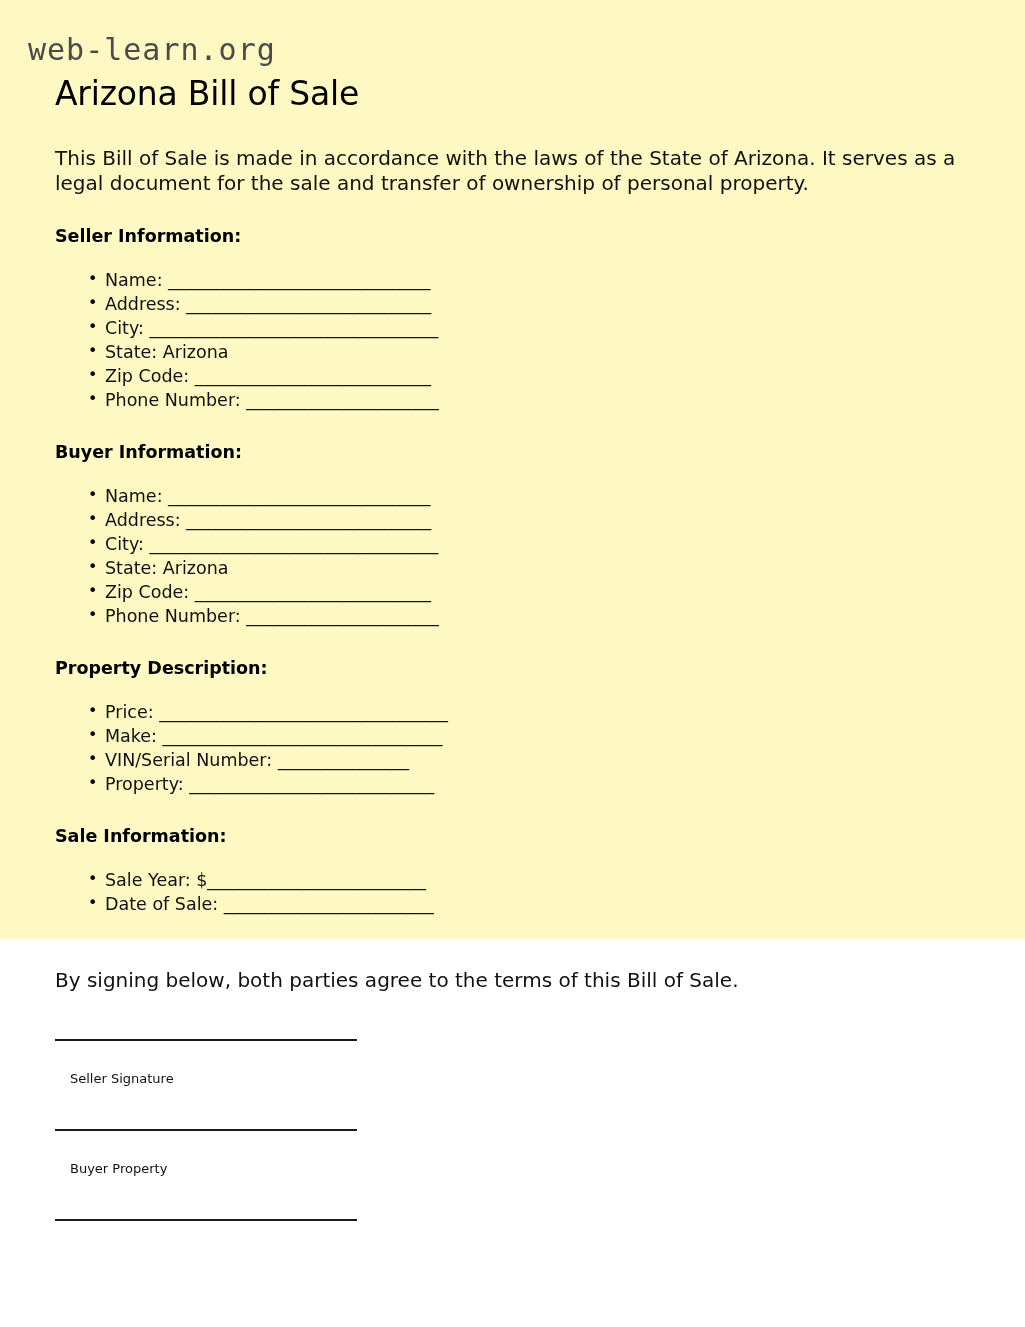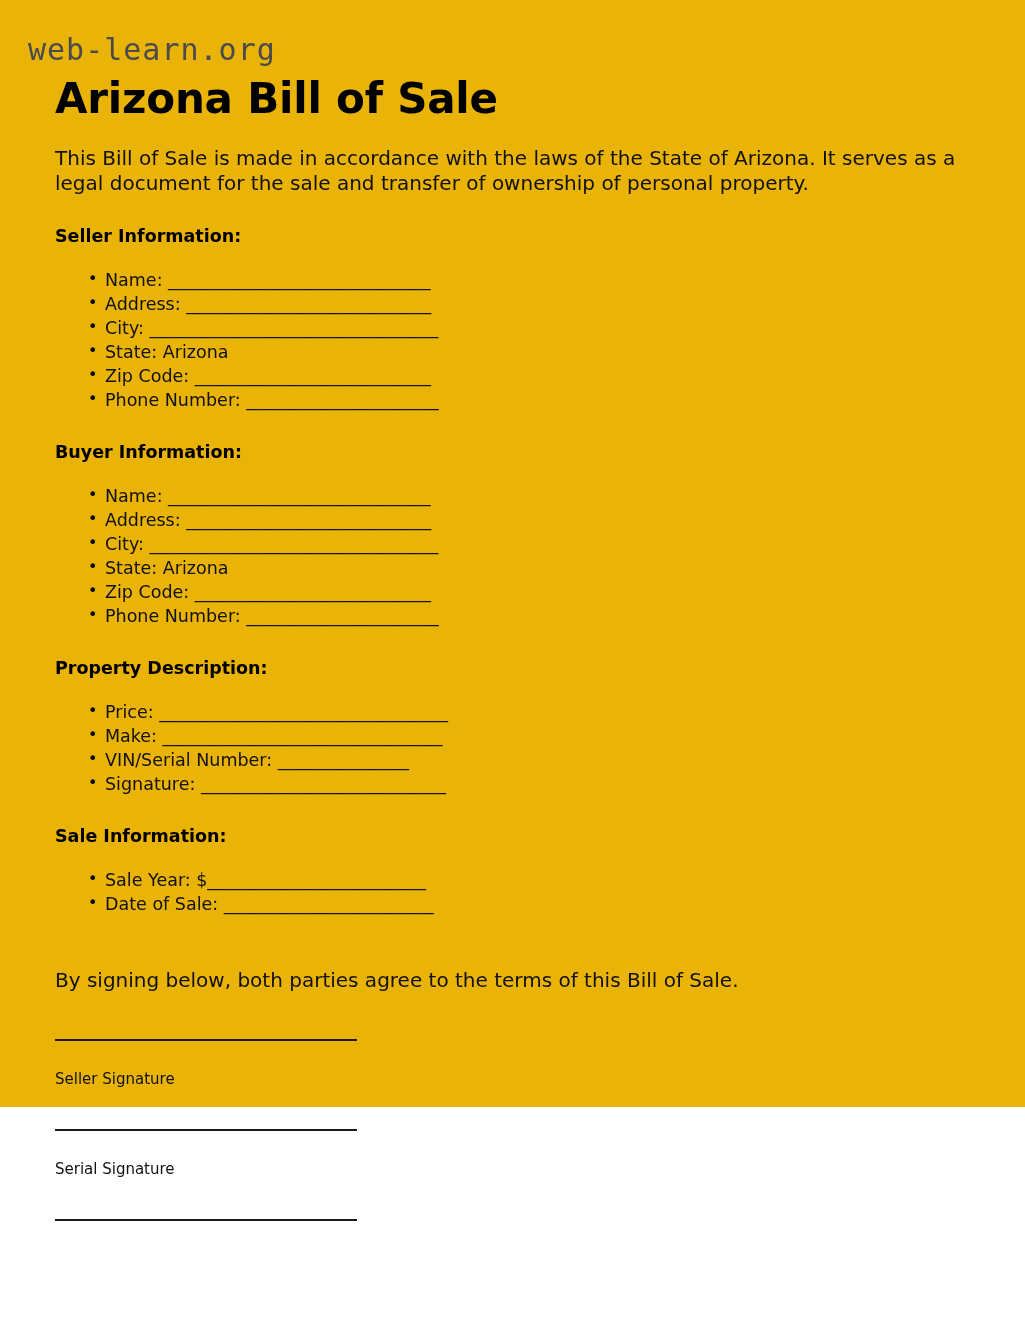--- a/index.html
+++ b/index.html
@@ -12,40 +12,40 @@
     height: 1327px;
     position: relative;
     font-family: "DejaVu Sans", sans-serif;
     color: #000000;
     overflow: hidden;
   }
   .page {
     position: absolute;
     left: 0; top: 0;
     width: 1025px;
-    height: 1107px;
-    background: #eab308;
+    height: 939px;
+    background: #fef9c3;
   }
   .logo {
     position: absolute;
     left: 28px;
     top: 32px;
     font-family: "DejaVu Sans Mono", "Liberation Mono", monospace;
     font-size: 30px;
     letter-spacing: 1px;
     color: #4b4b4b;
     white-space: nowrap;
   }
   .doc-title {
     position: absolute;
     left: 55px;
     top: 74px;
     font-family: "DejaVu Sans", sans-serif;
-    font-size: 42px;
-    font-weight: bold;
+    font-size: 33px;
+    font-weight: normal;
     letter-spacing: -0.2px;
     color: #000;
     white-space: nowrap;
   }
   .content {
     position: absolute;
     left: 55px;
     top: 146px;
     width: 915px;
   }
@@ -89,23 +89,24 @@
     letter-spacing: 0px;
     margin-top: 20px;
   }
   .sig-block { }
   .sig-line {
     width: 302px;
     height: 0;
     border-top: 2.2px solid #1a1a1a;
   }
   .sig-label {
-    font-size: 15px;
+    font-size: 13px;
     line-height: 24px;
     color: #111;
+    margin-left: 15px;
   }
   .gap-38 { height: 38px; }
   .gap-26 { height: 26px; }
   .gap-46 { height: 46px; }
 </style>
 </head>
 <body>
 
 <div class="page">
 
@@ -144,21 +145,21 @@
     </ul>
 
     <div class="sec-gap-lg"></div>
 
     <div class="section-head">Property Description:</div>
     <div class="sec-gap-md"></div>
     <ul class="fields">
       <li><span class="fill">Price: _________________________________</span></li>
       <li><span class="fill">Make: ________________________________</span></li>
       <li><span class="fill">VIN/Serial Number: _______________</span></li>
-      <li><span class="fill">Signature: ____________________________</span></li>
+      <li><span class="fill">Property: ____________________________</span></li>
     </ul>
 
     <div class="sec-gap-lg"></div>
 
     <div class="section-head">Sale Information:</div>
     <div class="sec-gap-md"></div>
     <ul class="fields">
       <li><span class="fill">Sale Year: $_________________________</span></li>
       <li><span class="fill">Date of Sale: ________________________</span></li>
     </ul>
@@ -174,21 +175,21 @@
       <div class="sig-line"></div>
       <div class="gap-26"></div>
       <div class="sig-label">Seller Signature</div>
     </div>
 
     <div class="gap-38"></div>
 
     <div class="sig-block">
       <div class="sig-line"></div>
       <div class="gap-26"></div>
-      <div class="sig-label">Serial Signature</div>
+      <div class="sig-label">Buyer Property</div>
     </div>
 
     <div class="gap-38"></div>
 
     <div class="sig-block">
       <div class="sig-line"></div>
       <div class="gap-26"></div>
       <div class="sig-label"></div>
     </div>
 

